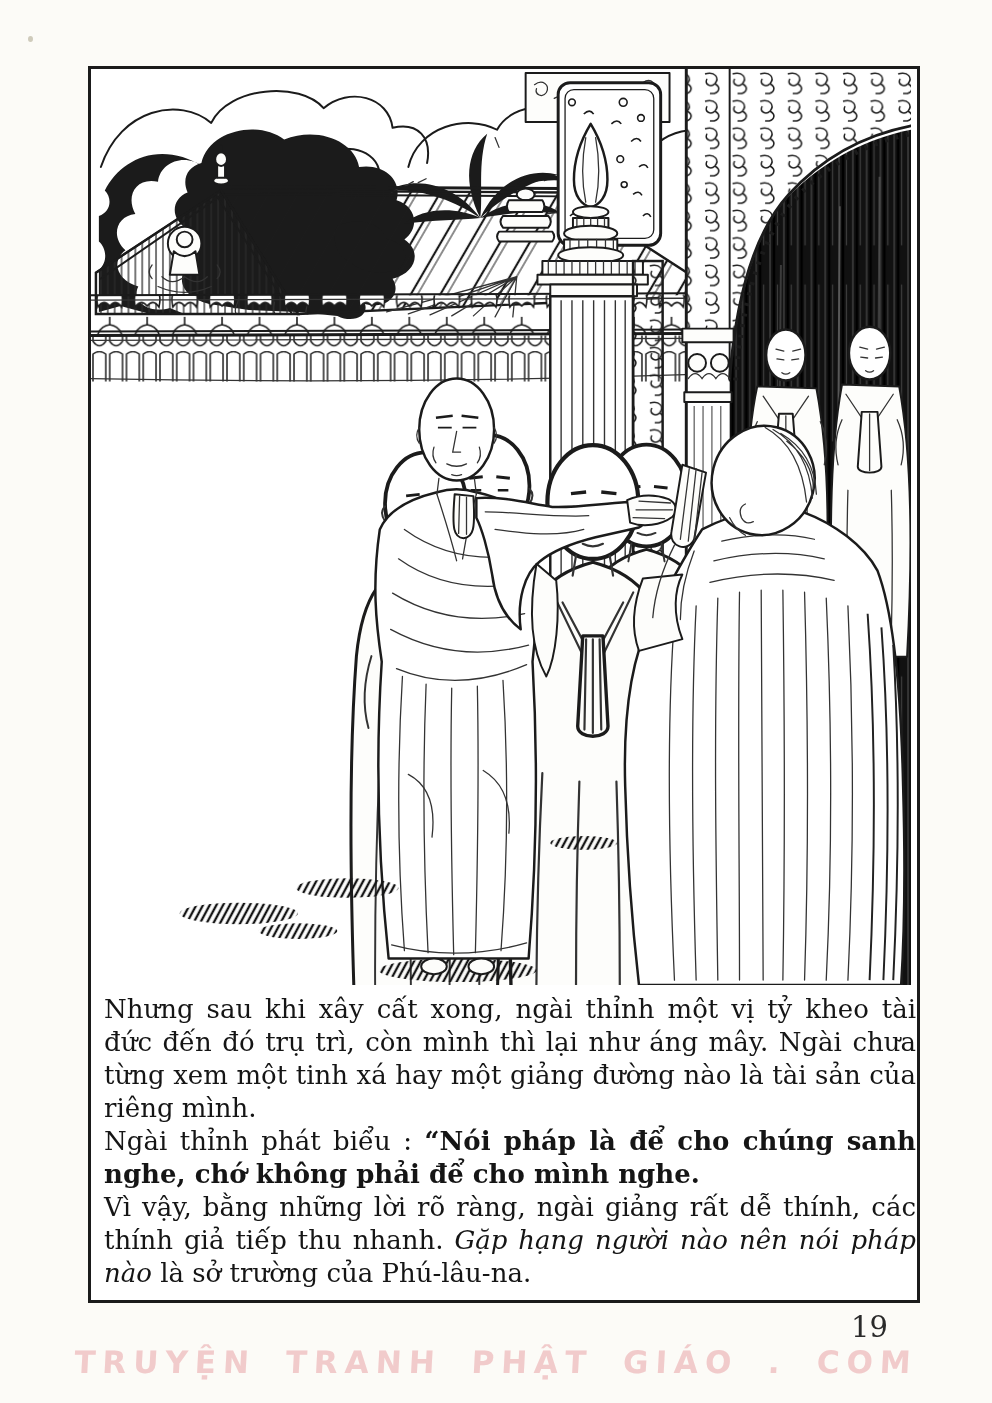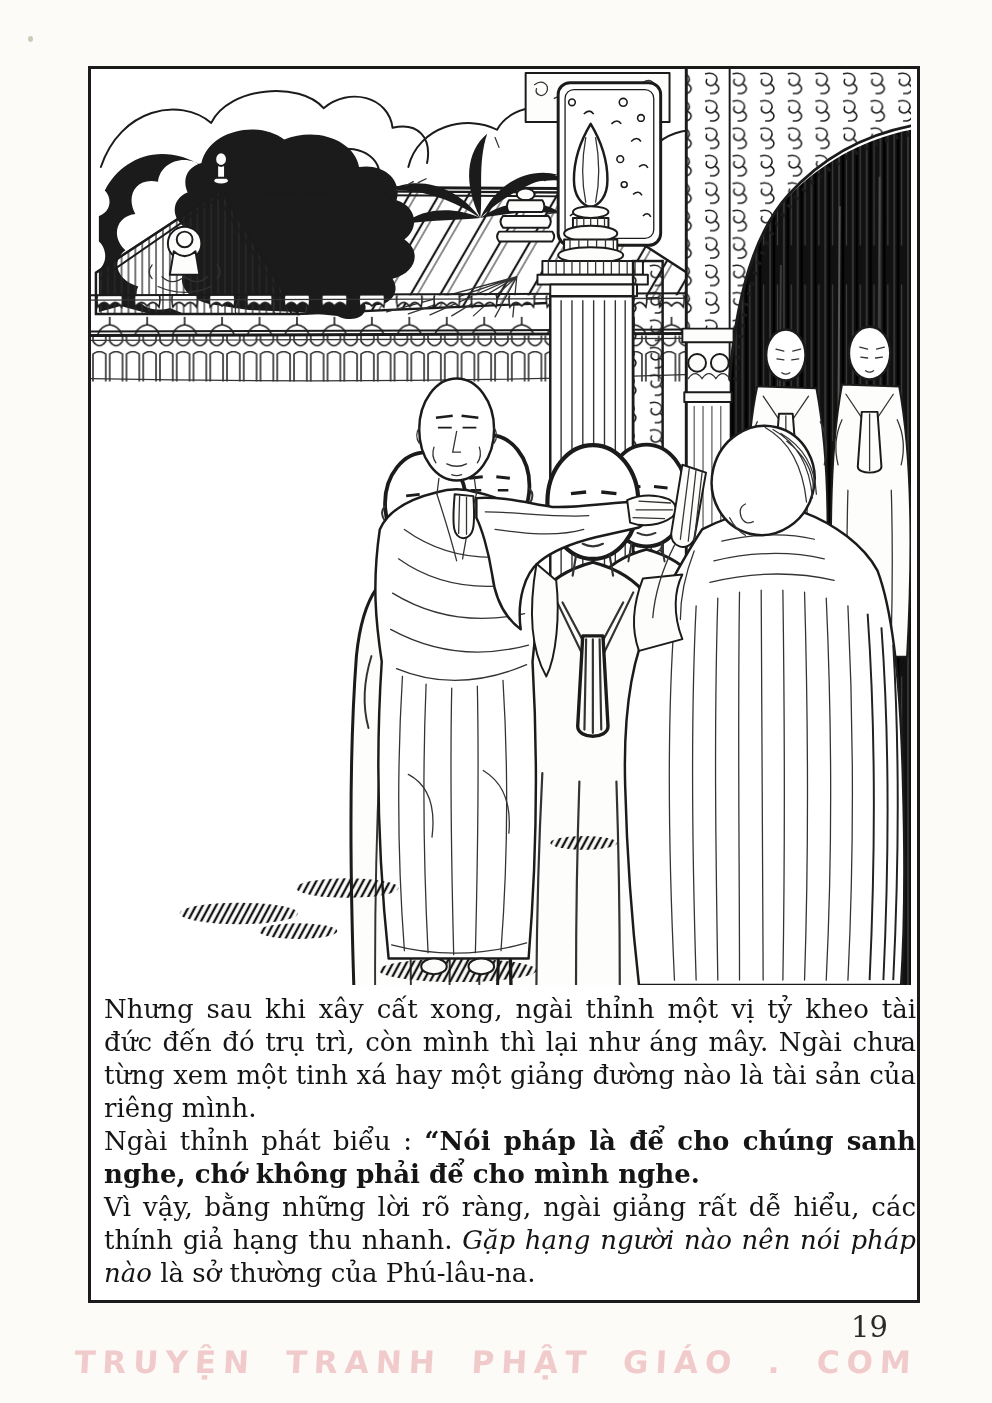--- a/index.html
+++ b/index.html
@@ -316,19 +316,19 @@
         <ellipse cx="150" cy="862" rx="60" ry="11" fill="url(#shad)"></ellipse>
         <ellipse cx="260" cy="836" rx="52" ry="10" fill="url(#shad)"></ellipse>
         <ellipse cx="210" cy="880" rx="40" ry="8" fill="url(#shad)"></ellipse>
         <ellipse cx="500" cy="790" rx="34" ry="7" fill="url(#shad)"></ellipse>
       </g>
     </svg>
 
     <div class="text-block" id="text-block">
         <p><span>Nhưng sau khi xây cất xong, ngài thỉnh một vị tỷ kheo tài đức đến đó trụ trì, còn mình thì lại như áng mây. Ngài chưa từng xem một tinh xá hay một giảng đường nào là tài sản của riêng mình.</span></p>
         <p><span>Ngài thỉnh phát biểu : </span><span class="bold">“Nói pháp là để cho chúng sanh nghe, chớ không phải để cho mình nghe.</span></p>
-        <p><span>Vì vậy, bằng những lời rõ ràng, ngài giảng rất dễ hiểu, các thính giả hạng thu nhanh. </span><span class="italic">Gặp hạng người nào nên nói pháp nào</span><span> là sở thường của Phú-lâu-na.</span></p>
+        <p><span>Vì vậy, bằng những lời rõ ràng, ngài giảng rất dễ thính, các thính giả tiếp thu nhanh. </span><span class="italic">Gặp hạng người nào nên nói pháp nào</span><span> là sở trường của Phú-lâu-na.</span></p>
       </div>
   </div>
 
   <div class="page-number">19</div>
   <div class="watermark">TRUYỆN TRANH PHẬT GIÁO . COM</div>
 </div>
 
 </body></html>

